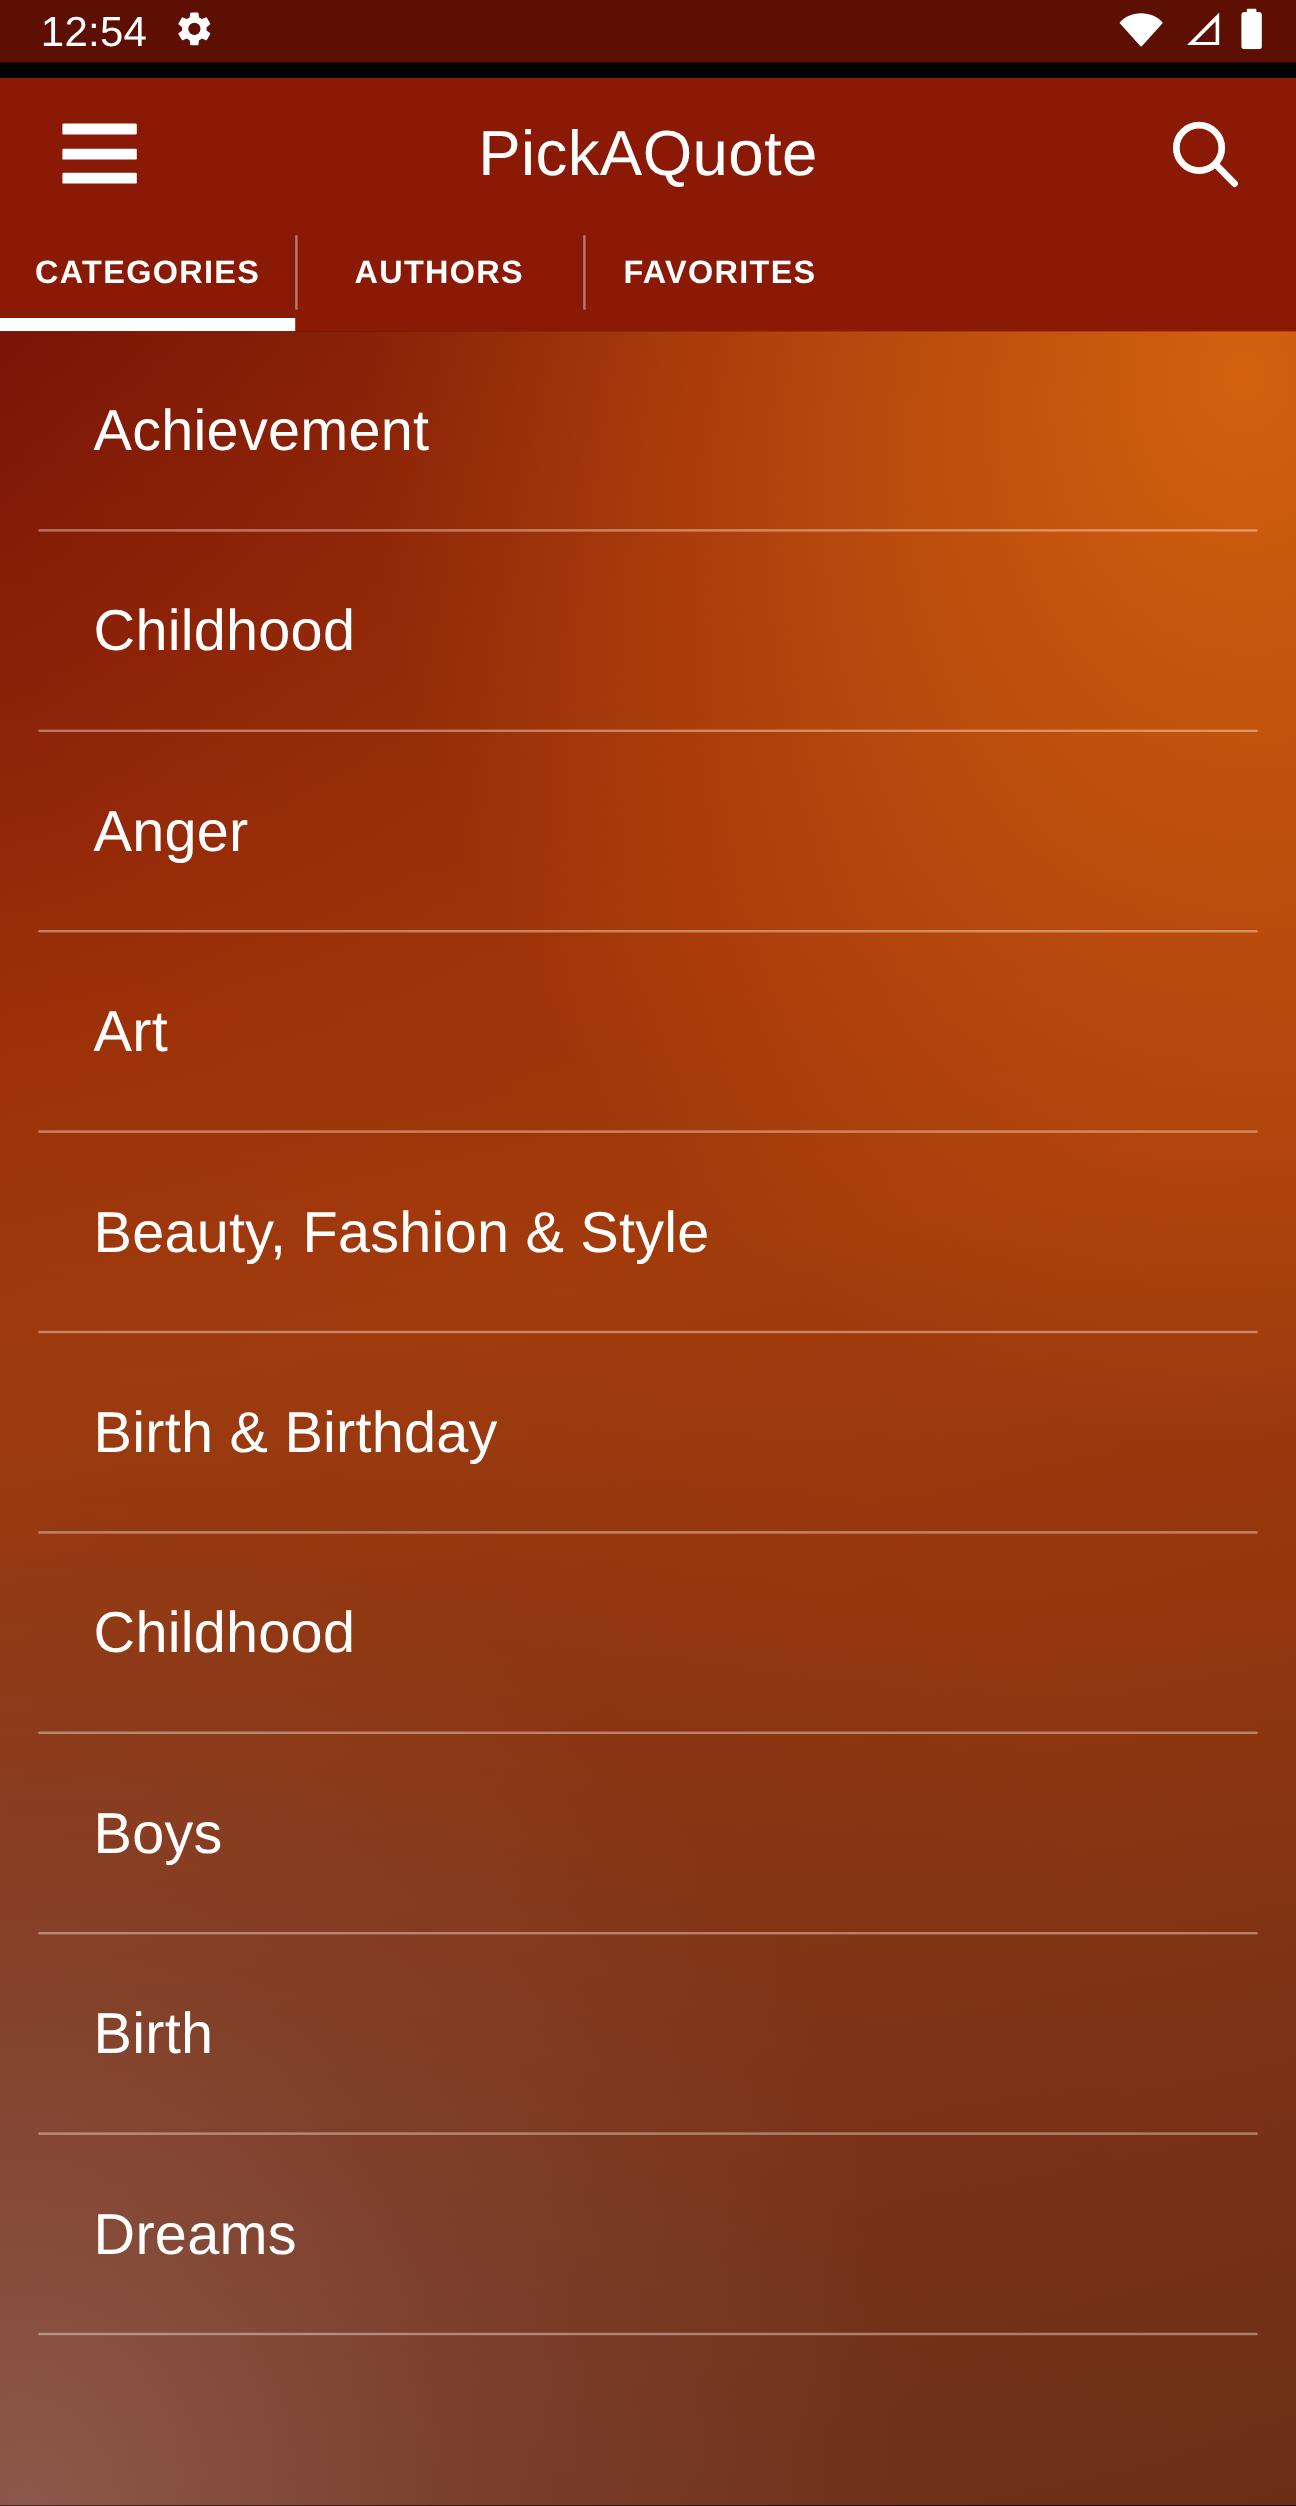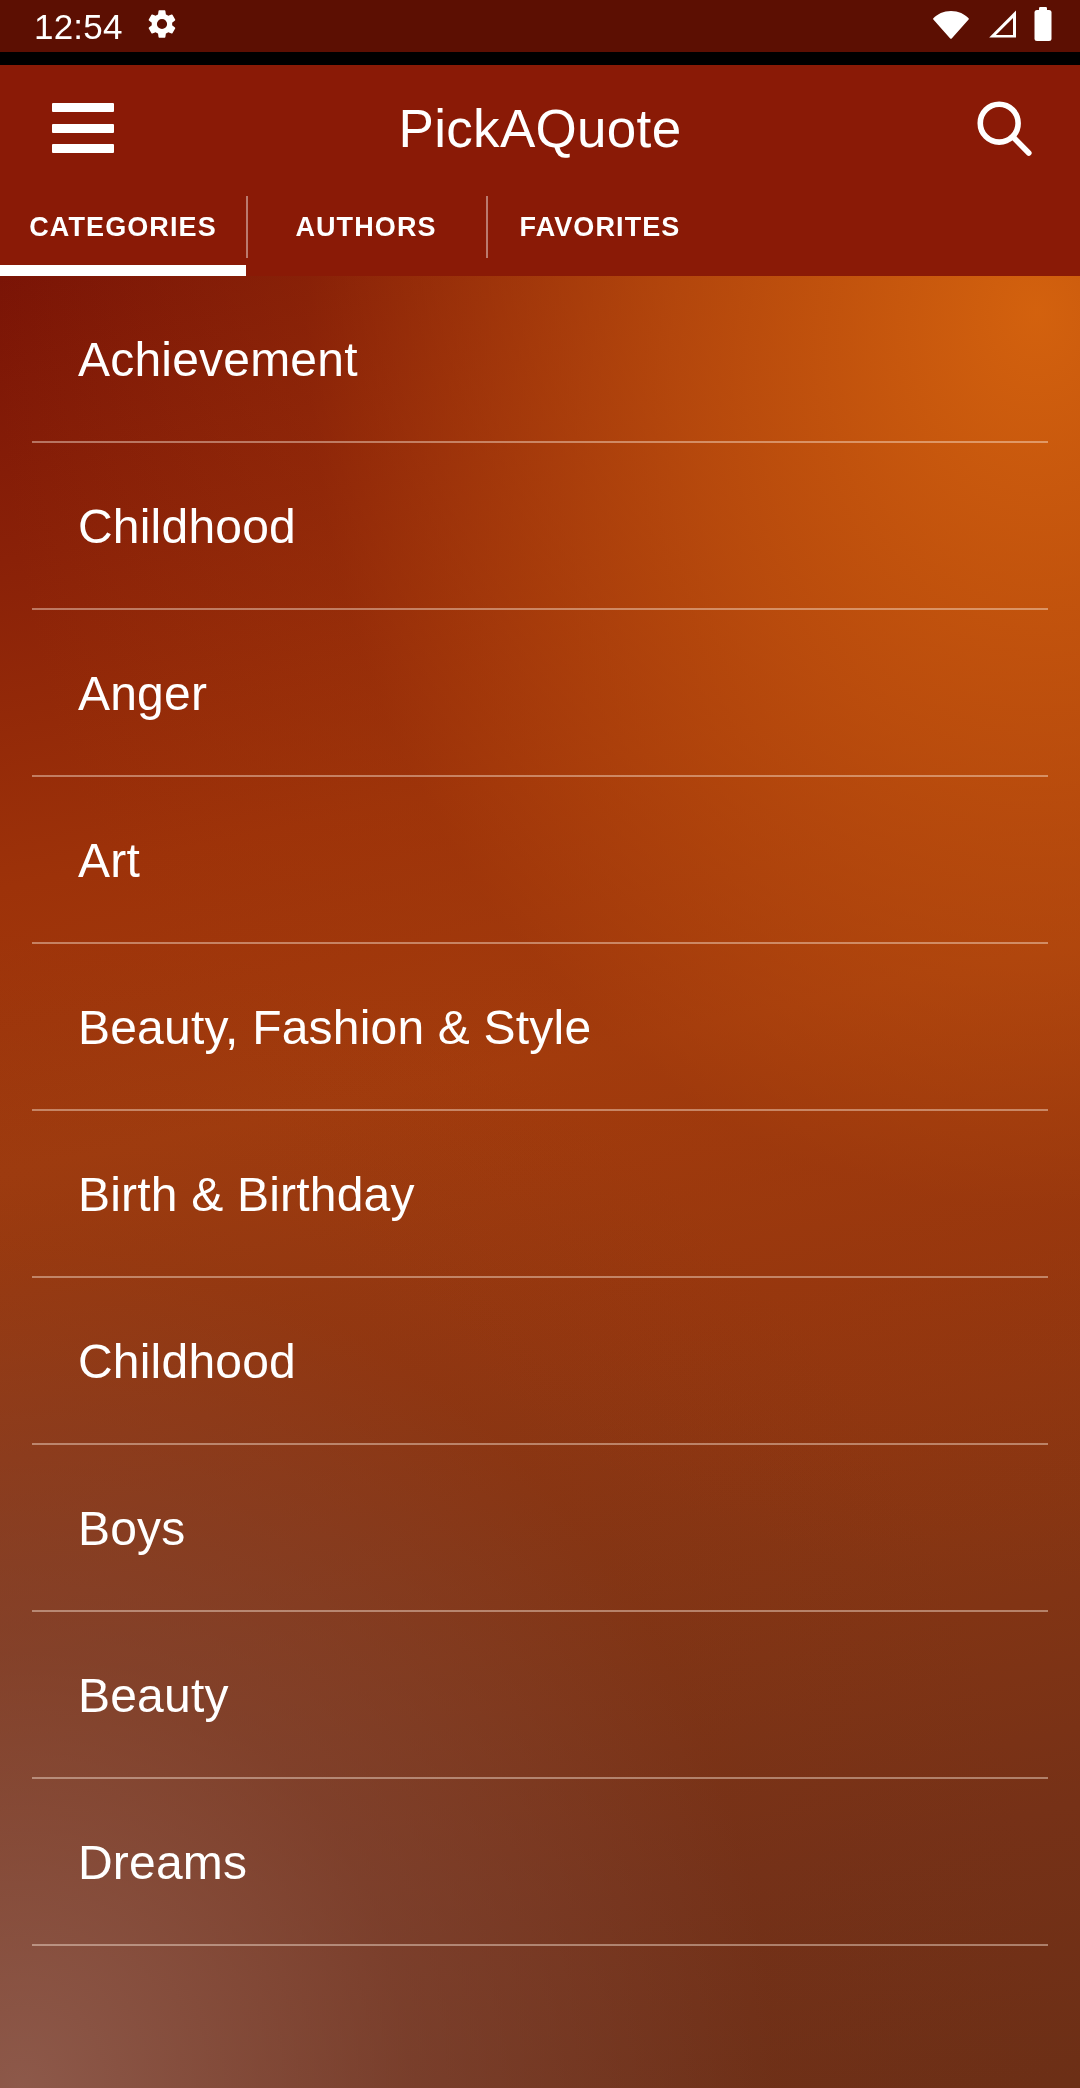--- a/index.html
+++ b/index.html
@@ -248,21 +248,21 @@
       <div class="list-item">
         <div class="list-item-label">Birth &amp; Birthday</div>
       </div>
       <div class="list-item">
         <div class="list-item-label">Childhood</div>
       </div>
       <div class="list-item">
         <div class="list-item-label">Boys</div>
       </div>
       <div class="list-item">
-        <div class="list-item-label">Beauty</div>
+        <div class="list-item-label">Birth</div>
       </div>
       <div class="list-item">
         <div class="list-item-label">Dreams</div>
       </div>
       <div class="list-item">
         <div class="list-item-label"></div>
       </div>
 
     </div>
   </div>

